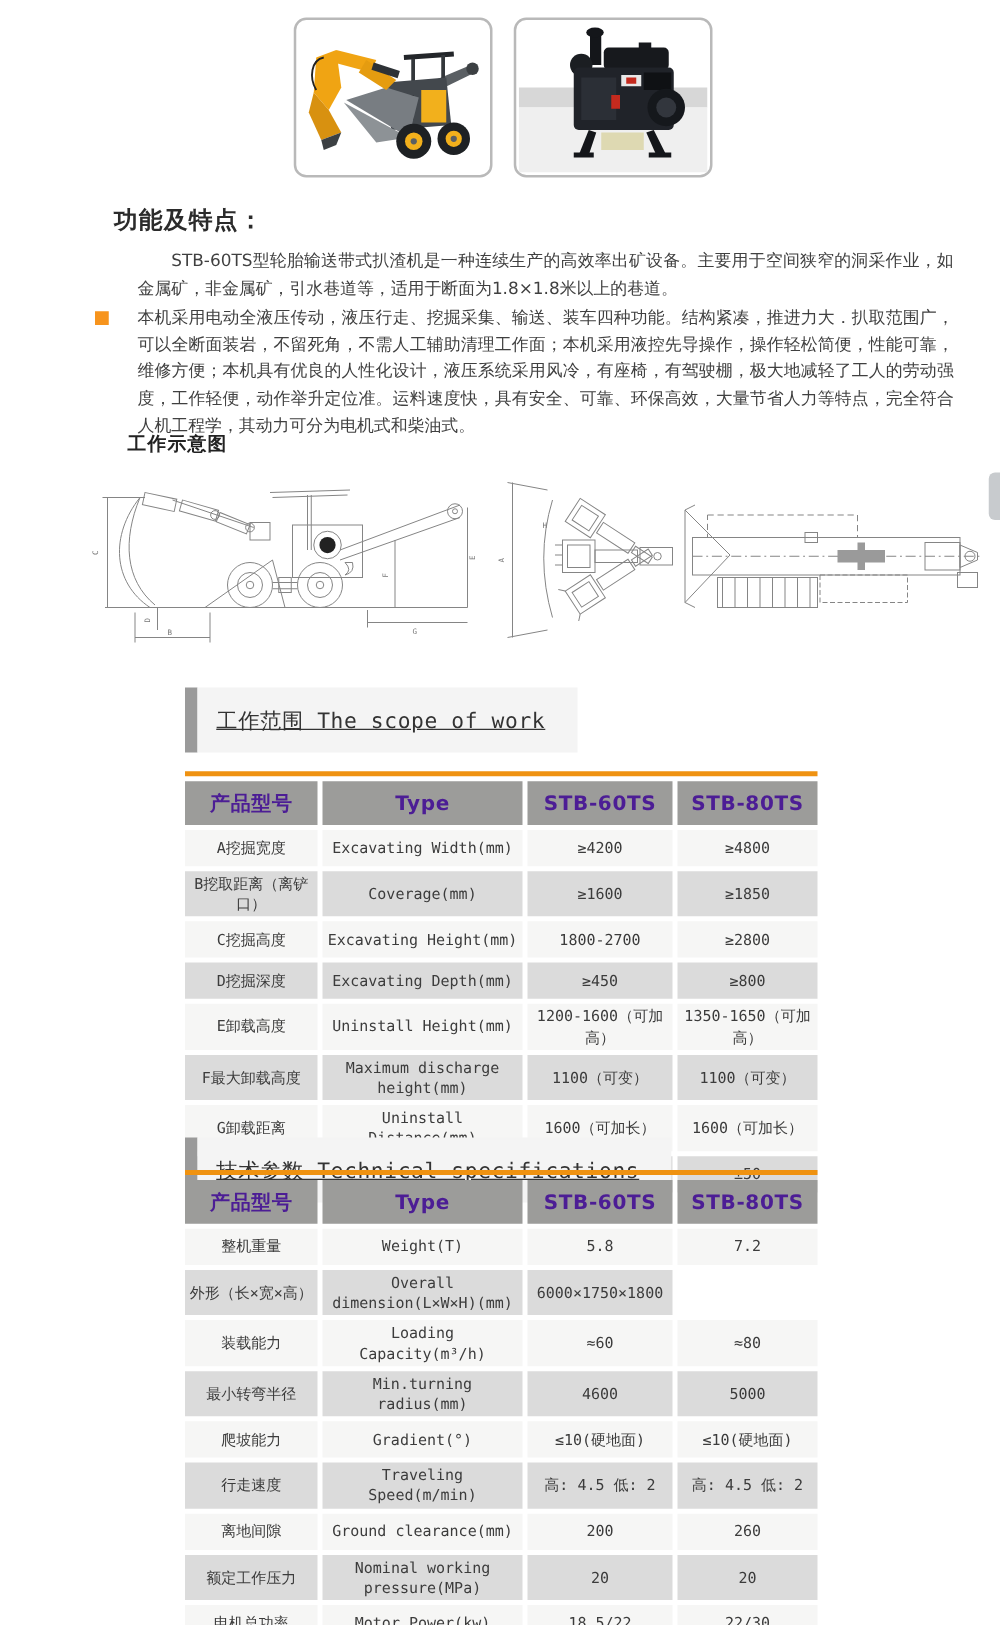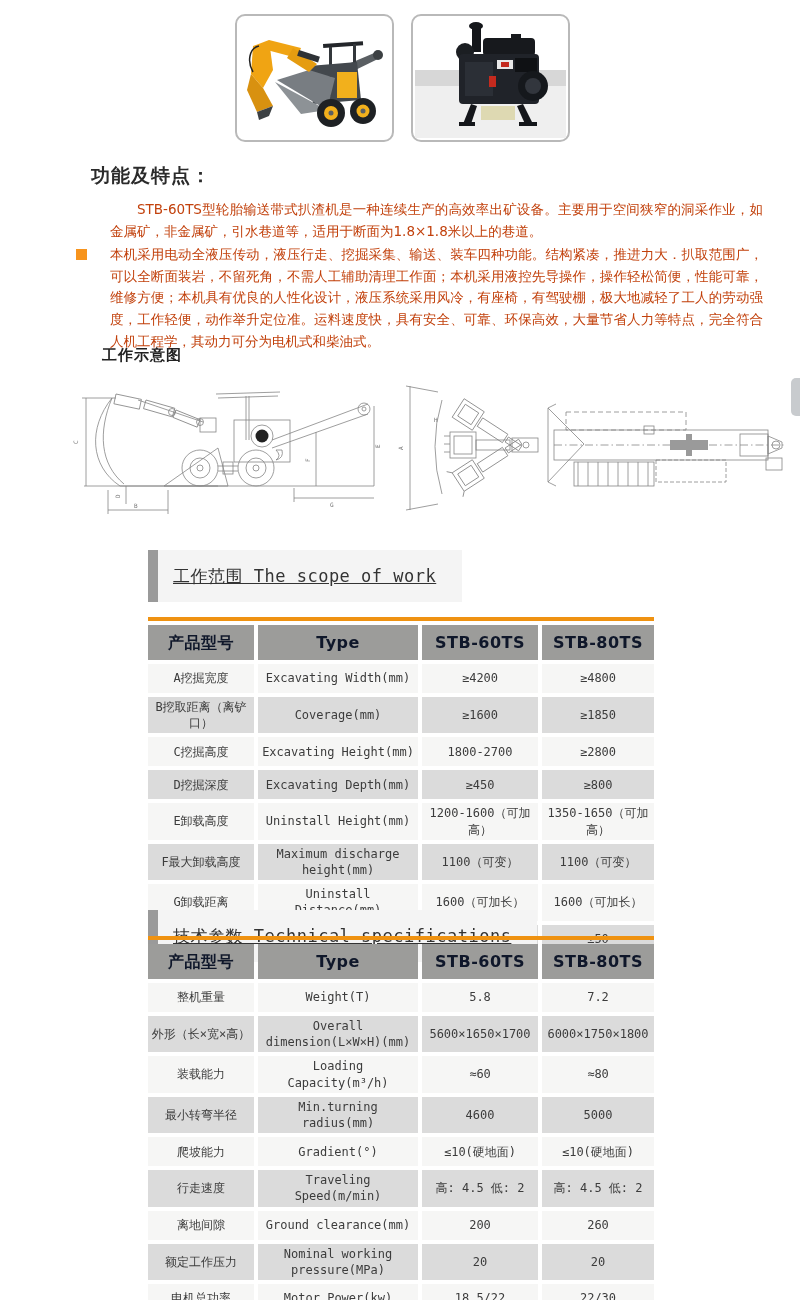--- a/index.html
+++ b/index.html
@@ -10,21 +10,21 @@
   
   .photos{position:absolute;left:235px;top:14px;display:flex;gap:17px;}
   .photo-box{
     width:155px;height:124px;border:2px solid #b9b9b9;border-radius:10px;
     background:#fff;display:flex;align-items:center;justify-content:center;overflow:hidden;
   }
   .photo-box svg{display:block;}
   
   .features{position:absolute;left:55px;top:163px;width:672px;margin-left:36px;}
   .features h2{font-size:19px;font-weight:bold;color:#2b2b2b;margin:0 0 10px 0;letter-spacing:1px;}
-  .para{font-size:13.5px;line-height:21.6px;color:#c2410c;margin:0 0 0 19px;text-align:justify;}
+  .para{font-size:13.5px;line-height:21.6px;color:#404040;margin:0 0 0 19px;text-align:justify;}
   .para.first{text-indent:27px;margin-bottom:2px;}
   .bullet-para{position:relative;}
   .bullet-sq{position:absolute;left:-15px;top:5px;width:11px;height:11px;background:#f7941d;}
   
   .diagram-title{position:absolute;left:102px;top:346px;font-size:15px;font-weight:bold;color:#222;letter-spacing:1px;}
   .diagrams{position:absolute;left:68px;top:370px;display:flex;align-items:flex-start;}
   .diagrams svg{display:block;}
   .dim-txt{font-size:6px;fill:#777;font-family:"DejaVu Sans Mono",monospace;}
   
   .float-tab{position:absolute;right:0;top:378px;width:9px;height:38px;background:#c8cbce;border-radius:5px 0 0 5px;}
@@ -47,21 +47,21 @@
   #spec-table{top:936px;}
   .t-row{display:grid;grid-template-columns:106px 160px 116px 112px;column-gap:4px;margin-bottom:4px;}
   .t-cell{
     background:#f6f6f5;min-height:25px;display:flex;align-items:center;justify-content:center;
     font-family:"DejaVu Sans Mono","DejaVu Sans",monospace;font-size:12px;color:#3c3c3c;
     text-align:center;padding:2px 3px;white-space:pre-line;line-height:1.35;
   }
   .t-row.dark .t-cell{background:#dbdbdb;}
   .t-row.t-head .t-cell{
     background:#9c9c9a;min-height:31px;font-family:"DejaVu Sans",sans-serif;
-    font-weight:bold;font-size:16px;color:#0f172a;letter-spacing:0.5px;
+    font-weight:bold;font-size:16px;color:#4c1d95;letter-spacing:0.5px;
   }
 </style>
 </head>
 <body>
 
 <div class="photos">
   <div class="photo-box">
     <svg width="151" height="120" viewBox="0 0 151 120">
 
       <polygon points="95,52 140,33 143,39 100,60" fill="#5a5f63"></polygon>
@@ -348,21 +348,20 @@
     </div>
     <div class="t-row light">
       <div class="t-cell">整机重量</div>
       <div class="t-cell">Weight(T)</div>
       <div class="t-cell">5.8</div>
       <div class="t-cell">7.2</div>
     </div>
     <div class="t-row dark">
       <div class="t-cell">外形（长×宽×高）</div>
       <div class="t-cell">Overall dimension(L×W×H)(mm)</div>
-      <div class="t-cell">5600×1650×1700</div>
       <div class="t-cell">6000×1750×1800</div>
     </div>
     <div class="t-row light">
       <div class="t-cell">装载能力</div>
       <div class="t-cell">Loading Capacity(m³/h)</div>
       <div class="t-cell">≈60</div>
       <div class="t-cell">≈80</div>
     </div>
     <div class="t-row dark">
       <div class="t-cell">最小转弯半径</div>

